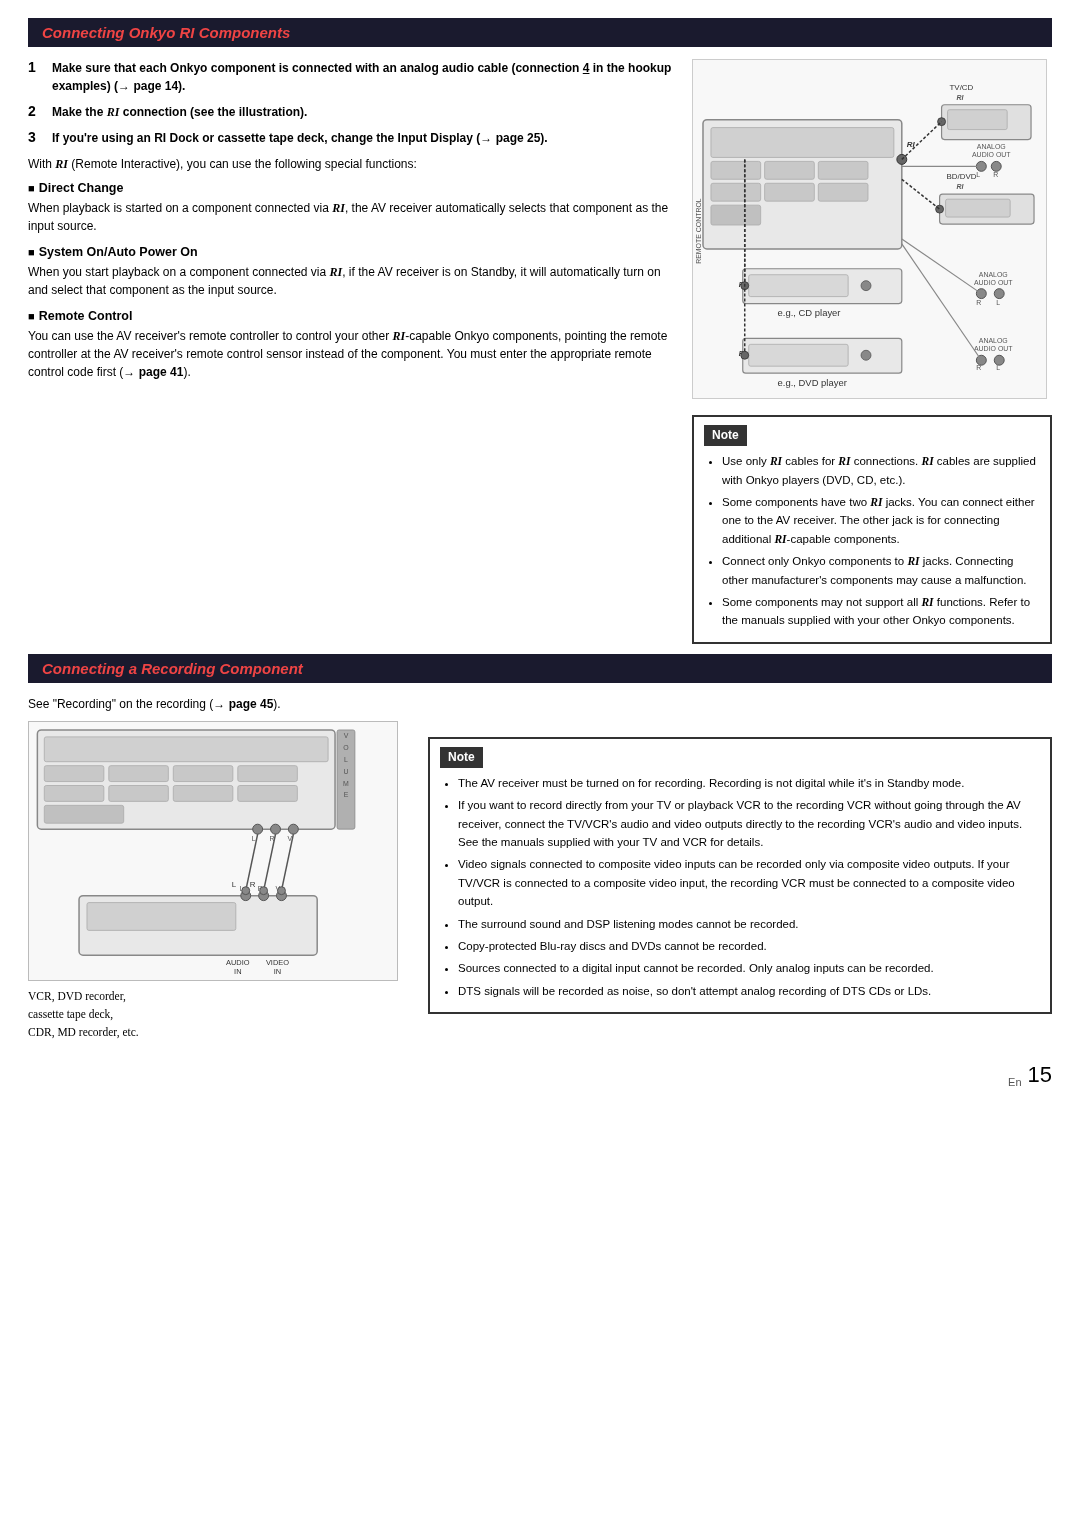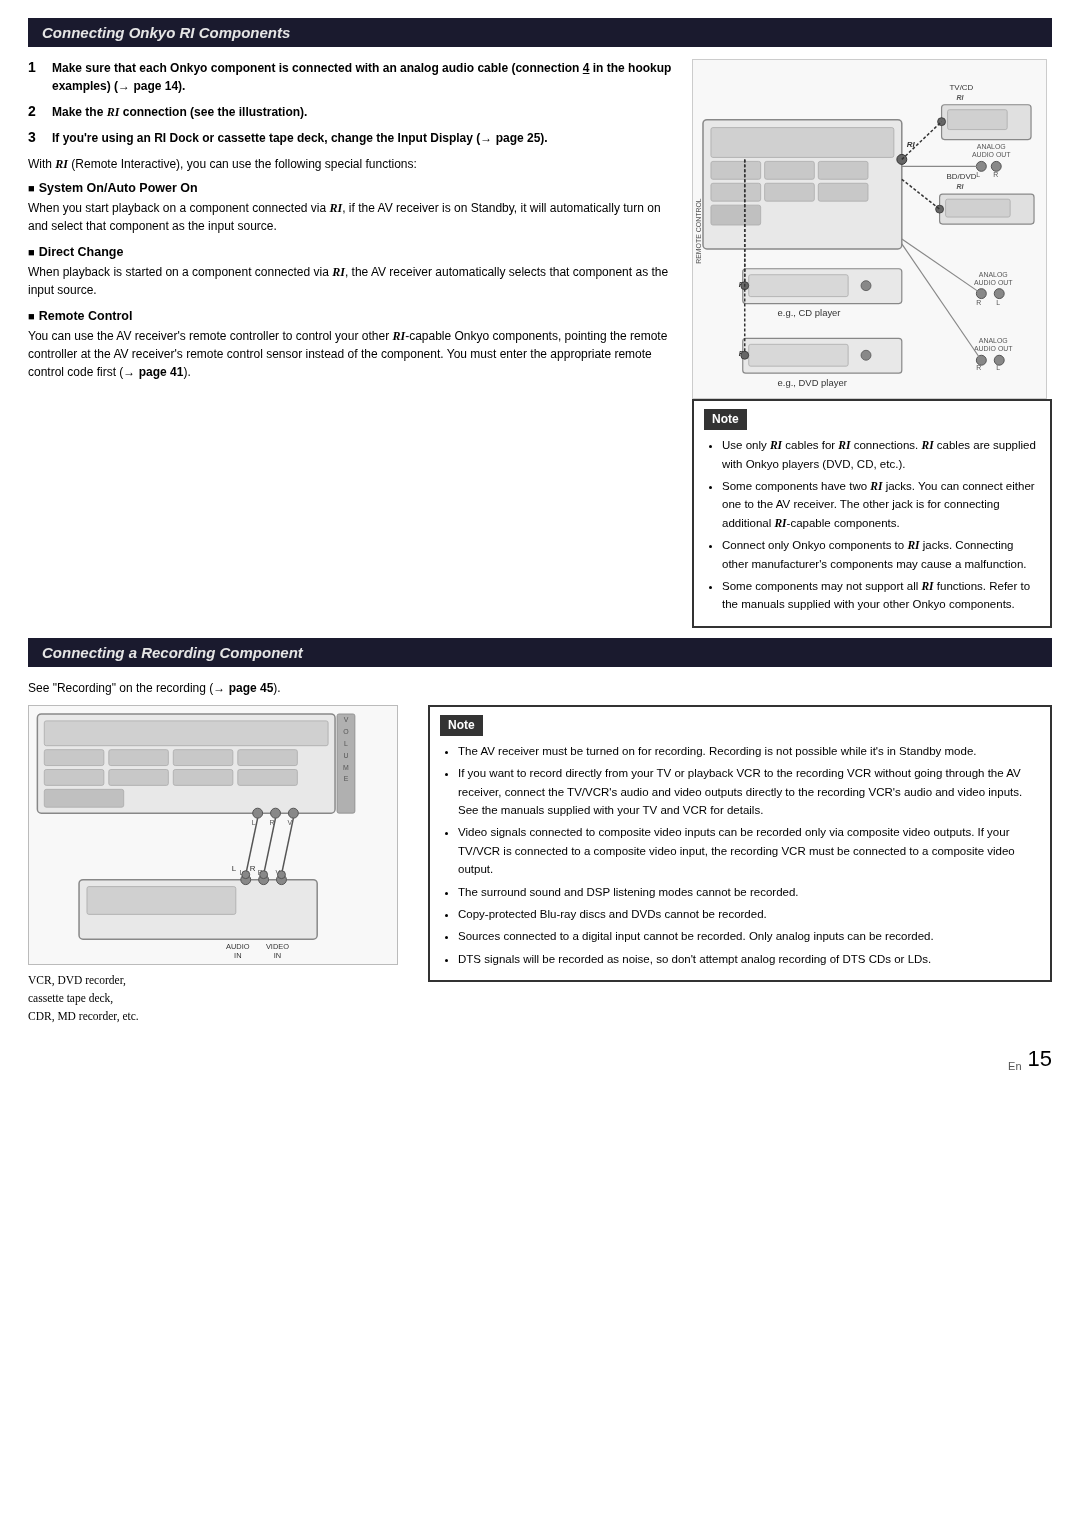--- a/index.html
+++ b/index.html
@@ -7,21 +7,21 @@
       background: #fff;
       font-family: Arial, sans-serif;
       font-size: 12px;
       color: #000;
       width: 1080px;
       min-height: 1526px;
       padding: 18px 28px 18px 28px;
     }
     .section-header {
       background: #1a1a2e;
-      color: #e5e5e5;
+      color: #ef4444;
       font-style: italic;
       font-weight: bold;
       font-size: 15px;
       padding: 6px 14px;
       margin-bottom: 12px;
     }
     .two-col {
       display: flex;
       gap: 20px;
       margin-bottom: 10px;
@@ -90,21 +90,21 @@
       overflow: hidden;
     }
     .diagram-ri svg {
       width: 100%;
       height: 100%;
     }
     
     .note-box {
       border: 2px solid #333;
       padding: 8px 10px;
-      margin-top: 0;
+      margin-top: 16px;
       font-size: 11.5px;
       line-height: 1.6;
     }
     .note-box .note-title {
       font-weight: bold;
       font-size: 12px;
       margin-bottom: 4px;
       background: #333;
       color: #fff;
       display: inline-block;
@@ -189,33 +189,33 @@
         <strong>If you're using an RI Dock or cassette tape deck, change the Input Display (→ <strong>page 25</strong>).</strong>
       </span>
     </div>
 
     <p class="intro-text">
       With <span class="ri-inline">RI</span> (Remote Interactive), you can use the following special functions:
     </p>
 
     <div class="sub-section">
       <div class="sub-heading">
+        <span>Direct Change</span>
+      </div>
+      <p class="sub-text">
+        When playback is started on a component connected via <span class="ri-inline">RI</span>, the AV receiver automatically selects that component as the input source.
+      </p>
+    </div>
+
+    <div class="sub-section">
+      <div class="sub-heading">
         <span>System On/Auto Power On</span>
       </div>
       <p class="sub-text">
         When you start playback on a component connected via <span class="ri-inline">RI</span>, if the AV receiver is on Standby, it will automatically turn on and select that component as the input source.
-      </p>
-    </div>
-
-    <div class="sub-section">
-      <div class="sub-heading">
-        <span>Direct Change</span>
-      </div>
-      <p class="sub-text">
-        When playback is started on a component connected via <span class="ri-inline">RI</span>, the AV receiver automatically selects that component as the input source.
       </p>
     </div>
 
     <div class="sub-section">
       <div class="sub-heading">
         <span>Remote Control</span>
       </div>
       <p class="sub-text">
         You can use the AV receiver's remote controller to control your other <span class="ri-inline">RI</span>-capable Onkyo components, pointing the remote controller at the AV receiver's remote control sensor instead of the component. You must enter the appropriate remote control code first (→ <strong>page 41</strong>).
       </p>
@@ -393,21 +393,21 @@
     </div>
     <div class="caption-text">
       VCR, DVD recorder,<br>cassette tape deck,<br>CDR, MD recorder, etc.
     </div>
   </div>
 
   <div class="bottom-right">
     <div class="note-box">
       <div class="note-title">Note</div>
       <ul>
-        <li>The AV receiver must be turned on for recording. Recording is not possible while it's in Standby mode.</li>
+        <li>The AV receiver must be turned on for recording. Recording is not digital while it's in Standby mode.</li>
         <li>If you want to record directly from your TV or playback VCR to the recording VCR without going through the AV receiver, connect the TV/VCR's audio and video outputs directly to the recording VCR's audio and video inputs. See the manuals supplied with your TV and VCR for details.</li>
         <li>Video signals connected to composite video inputs can be recorded only via composite video outputs. If your TV/VCR is connected to a composite video input, the recording VCR must be connected to a composite video output.</li>
         <li>The surround sound and DSP listening modes cannot be recorded.</li>
         <li>Copy-protected Blu-ray discs and DVDs cannot be recorded.</li>
         <li>Sources connected to a digital input cannot be recorded. Only analog inputs can be recorded.</li>
         <li>DTS signals will be recorded as noise, so don't attempt analog recording of DTS CDs or LDs.</li>
       </ul>
     </div>
   </div>
 </div>

